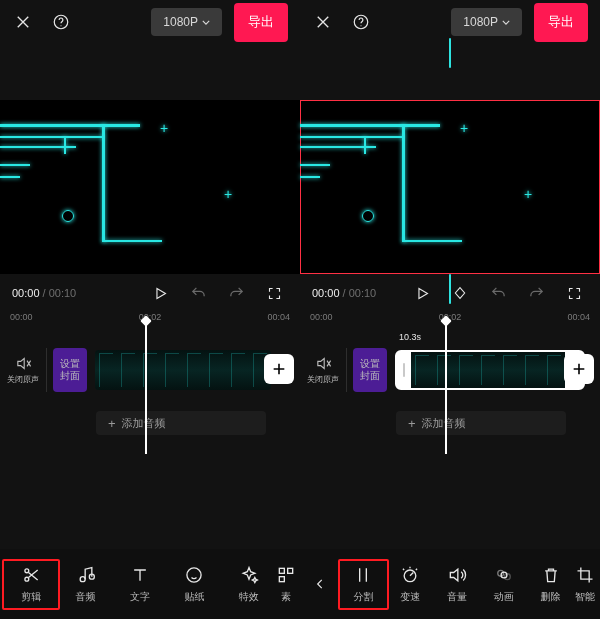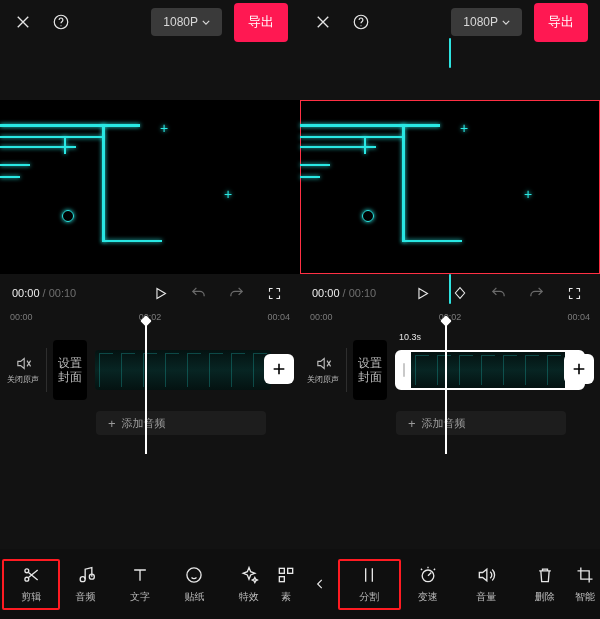--- a/index.html
+++ b/index.html
@@ -28,21 +28,21 @@
   .cbtn.dim{color:#5a5a5a}
   .ruler{height:22px;display:flex;align-items:flex-start;padding:0 10px;font-size:9px;color:#7b7b7b;justify-content:space-between}
   .ruler span{width:33%}
   .ruler span:nth-child(2){text-align:center}
   .ruler span:last-child{text-align:right}
   .tlzone{height:72px;position:relative;display:flex;align-items:center;padding-left:6px;padding-right:6px}
   .audio-off{width:34px;display:flex;flex-direction:column;align-items:center;gap:3px}
   .audio-off svg{width:17px;height:17px}
   .al{font-size:8px;color:#bdbdbd;text-align:center;line-height:1.2}
   .divv{width:1px;height:44px;background:#2e2e2e;margin:0 6px}
-  .cover{width:34px;height:60px;background:#000000;border-radius:4px;display:flex;align-items:center;justify-content:center;font-size:12px;color:#bdbdbd;text-align:center;line-height:1.2}
+  .cover{width:34px;height:44px;background:#4c1d95;border-radius:4px;display:flex;align-items:center;justify-content:center;font-size:10px;color:#bdbdbd;text-align:center;line-height:1.2}
   .clips{flex:1;height:48px;position:relative;margin-left:8px}
   .clip{position:absolute;top:4px;height:40px;background:#0d1514;border-radius:4px;overflow:hidden;display:flex}
   .frame{width:22px;height:40px;background:linear-gradient(to bottom,#041211 0%,#072523 50%,#041211 100%);position:relative}
   .frame::after{content:'';position:absolute;inset:3px 4px;border:1px solid #1fa8a4;opacity:.35;border-right:none;border-bottom:none}
   .sel-clip{border:2px solid #fff;border-radius:6px;background:#fff}
   .sel-clip .frame{height:36px}
   .sel-clip .handle{width:14px;background:#fff;display:flex;align-items:center;justify-content:center;color:#222}
   .sel-clip .hl::before,.sel-clip .hr::before{content:'';width:2px;height:14px;background:#c9c9c9;border-radius:1px}
   .durbadge{position:absolute;top:-14px;left:4px;font-size:9px;color:#e6e6e6}
   .addbtn{position:absolute;right:0;top:8px;width:30px;height:30px;background:#fff;border-radius:6px;display:flex;align-items:center;justify-content:center}
@@ -385,20 +385,28 @@
       </div>
       <div class="tool">
         <svg viewBox="0 0 24 24" fill="none" stroke="#e6e6e6" stroke-width="1.6">
             <path d="M4 9v6h4l5 4V5L8 9H4z"></path>
             <path d="M17 8a5 5 0 010 8M19.5 5.5a9 9 0 010 13"></path>
           </svg>
         <div class="tlbl">音量</div>
       </div>
       <div class="tool">
         <svg viewBox="0 0 24 24" fill="none" stroke="#e6e6e6" stroke-width="1.6">
+            <circle cx="12" cy="12" r="3.5"></circle>
+            <circle cx="8" cy="10" r="3.5" opacity=".5"></circle>
+            <circle cx="16" cy="14" r="3.5" opacity=".3"></circle>
+          </svg>
+        <div class="tlbl">动画</div>
+      </div>
+      <div class="tool">
+        <svg viewBox="0 0 24 24" fill="none" stroke="#e6e6e6" stroke-width="1.6">
             <path d="M5 7h14M9 7V5h6v2M7 7l1 13h8l1-13"></path>
           </svg>
         <div class="tlbl">删除</div>
       </div>
       <div class="tool" style="max-width:22px;overflow:hidden">
         <svg viewBox="0 0 24 24" fill="none" stroke="#e6e6e6" stroke-width="1.6">
             <path d="M7 3v14h14M3 7h14v14"></path>
           </svg>
         <div class="tlbl">智能</div>
       </div>

